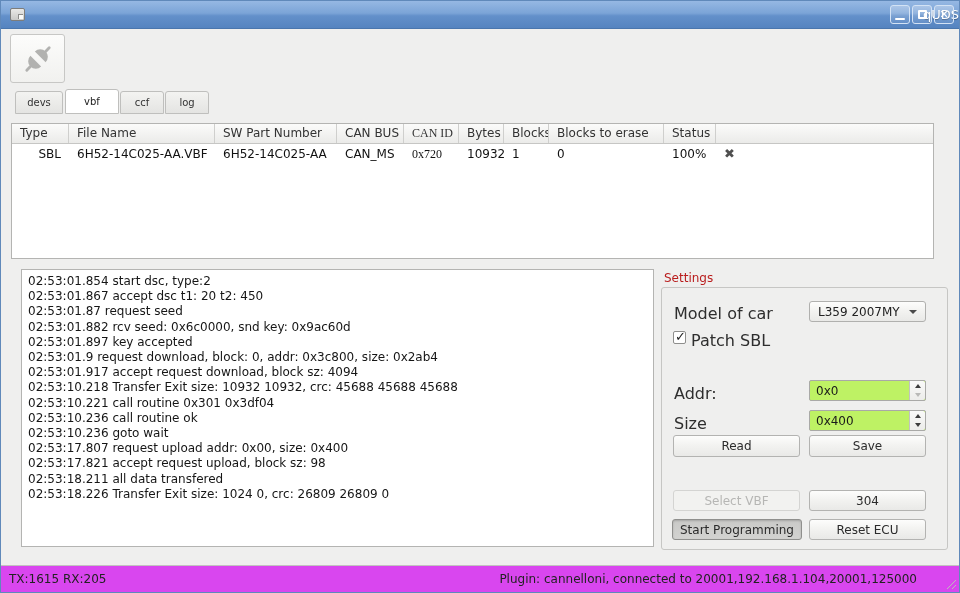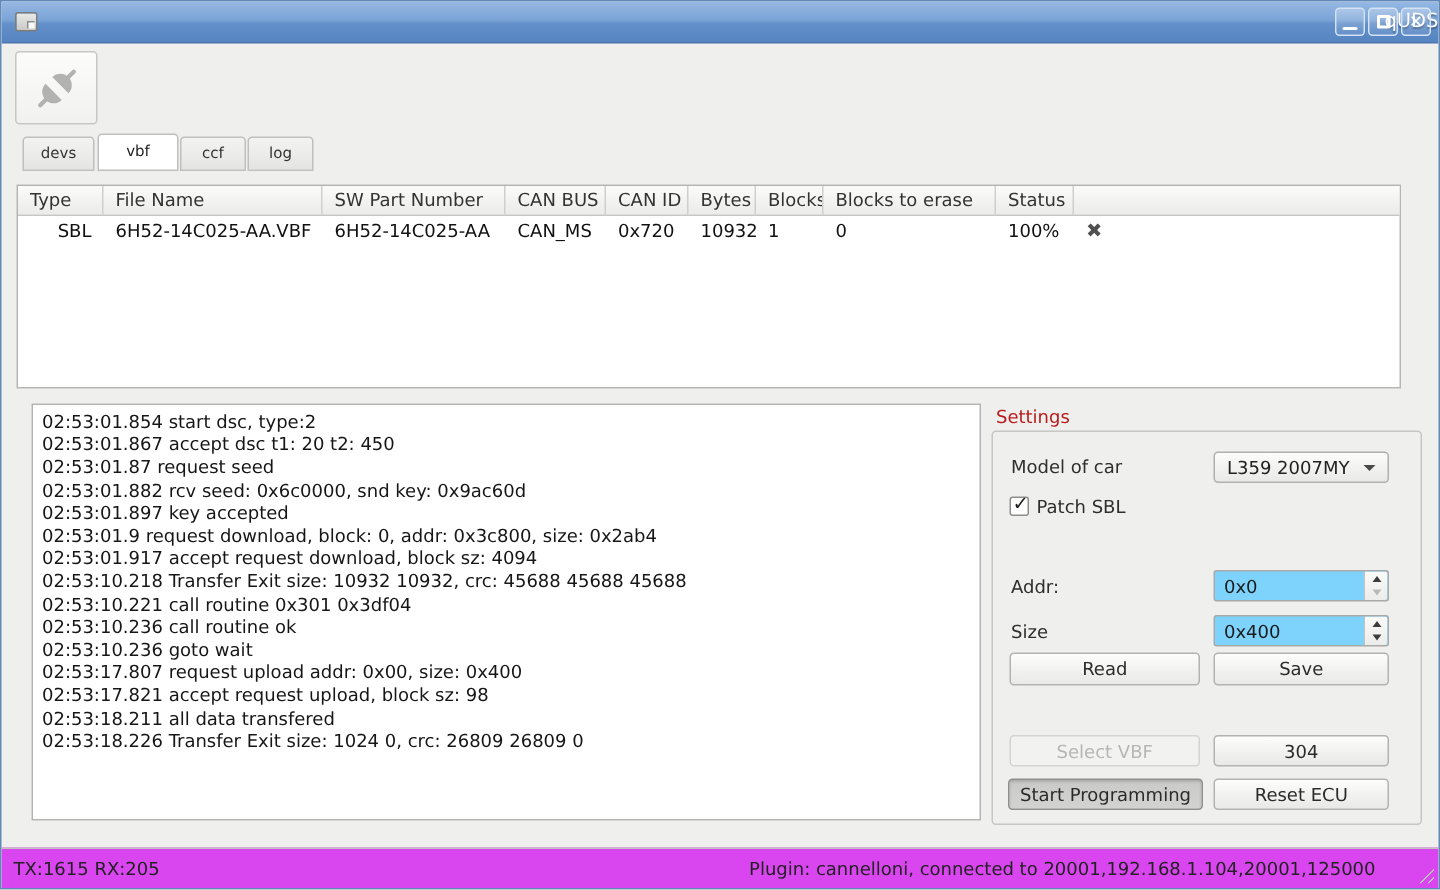--- a/index.html
+++ b/index.html
@@ -80,21 +80,21 @@
   .th {
     padding:2px 4px 0 8px; border-right:1px solid #cfcfcd;
     white-space:nowrap; overflow:hidden; height:100%;
   }
   .trow { display:flex; height:20px; align-items:center; color:#111; }
   .td { padding-left:8px; white-space:nowrap; overflow:hidden; }
   .c0 { width:57px; }
   .c1 { width:146px; }
   .c2 { width:122px; }
   .c3 { width:67px; }
-  .c4 { width:55px; }
+  .c4 { width:55px;font-family:Liberation Serif, serif; }
   .c5 { width:45px; }
   .c6 { width:45px; }
   .c7 { width:115px; }
   .c8 { width:52px; }
   .c9 { flex:1; border-right:none; }
   .td.c0 { text-align:right; padding-left:0; padding-right:8px; }
   .remove-icon { color:#4f4f4f; font-size:13px; line-height:1; cursor:default; }
 
   
   .logview {
@@ -103,21 +103,21 @@
     padding:4px 6px; font-size:12px; line-height:15.2px; color:#161616;
     white-space:pre-wrap; overflow:hidden;
   }
 
   
   .settings-title { position:absolute; left:663px; top:270px; font-size:12px; color:#b91c1c; }
   .groupbox {
     position:absolute; left:660px; top:286px; width:287px; height:263px;
     border:1px solid #c6c6c4; border-radius:3px;
   }
-  .gb-label { position:absolute; font-size:12px; color:#2e2e2e; white-space:nowrap; }
+  .gb-label { position:absolute; font-size:16px; color:#2e2e2e; white-space:nowrap; }
 
   .combo {
     position:absolute; left:147px; top:13px; width:117px; height:21px;
     background:linear-gradient(#fdfdfc,#f3f3f1 45%,#e9e9e7);
     border:1px solid #b0b0ae; border-radius:3px;
     font-size:12px; color:#222;
     display:flex; align-items:center; padding-left:8px;
   }
   .combo-arrow {
     position:absolute; right:8px; top:8px; width:0; height:0;
@@ -126,21 +126,21 @@
   }
 
   .checkbox {
     position:absolute; left:11px; top:43px; width:13px; height:13px;
     background:#fff; border:1px solid #8e8e8c; border-radius:2px;
   }
   .checkmark { position:absolute; left:1px; top:-3px; font-size:13px; font-weight:bold; color:#1d1d1d; }
 
   .spin {
     position:absolute; left:147px; width:117px; height:21px;
-    background:#7dd3fc; border:1px solid #a9a9a7; border-radius:2px;
+    background:#bef264; border:1px solid #a9a9a7; border-radius:2px;
     font-size:12px; color:#1a1a1a;
   }
   .spin-value { position:absolute; left:6px; top:3px; }
   .spinner {
     position:absolute; right:0; top:0; bottom:0; width:16px;
     border-left:1px solid #c2c2c0; border-radius:0 2px 2px 0;
     background:linear-gradient(#fafaf9,#ececea);
   }
   .spin-up, .spin-down { position:absolute; left:0; right:0; height:50%; display:flex; align-items:center; justify-content:center; }
   .spin-up { top:0; } .spin-down { bottom:0; }

